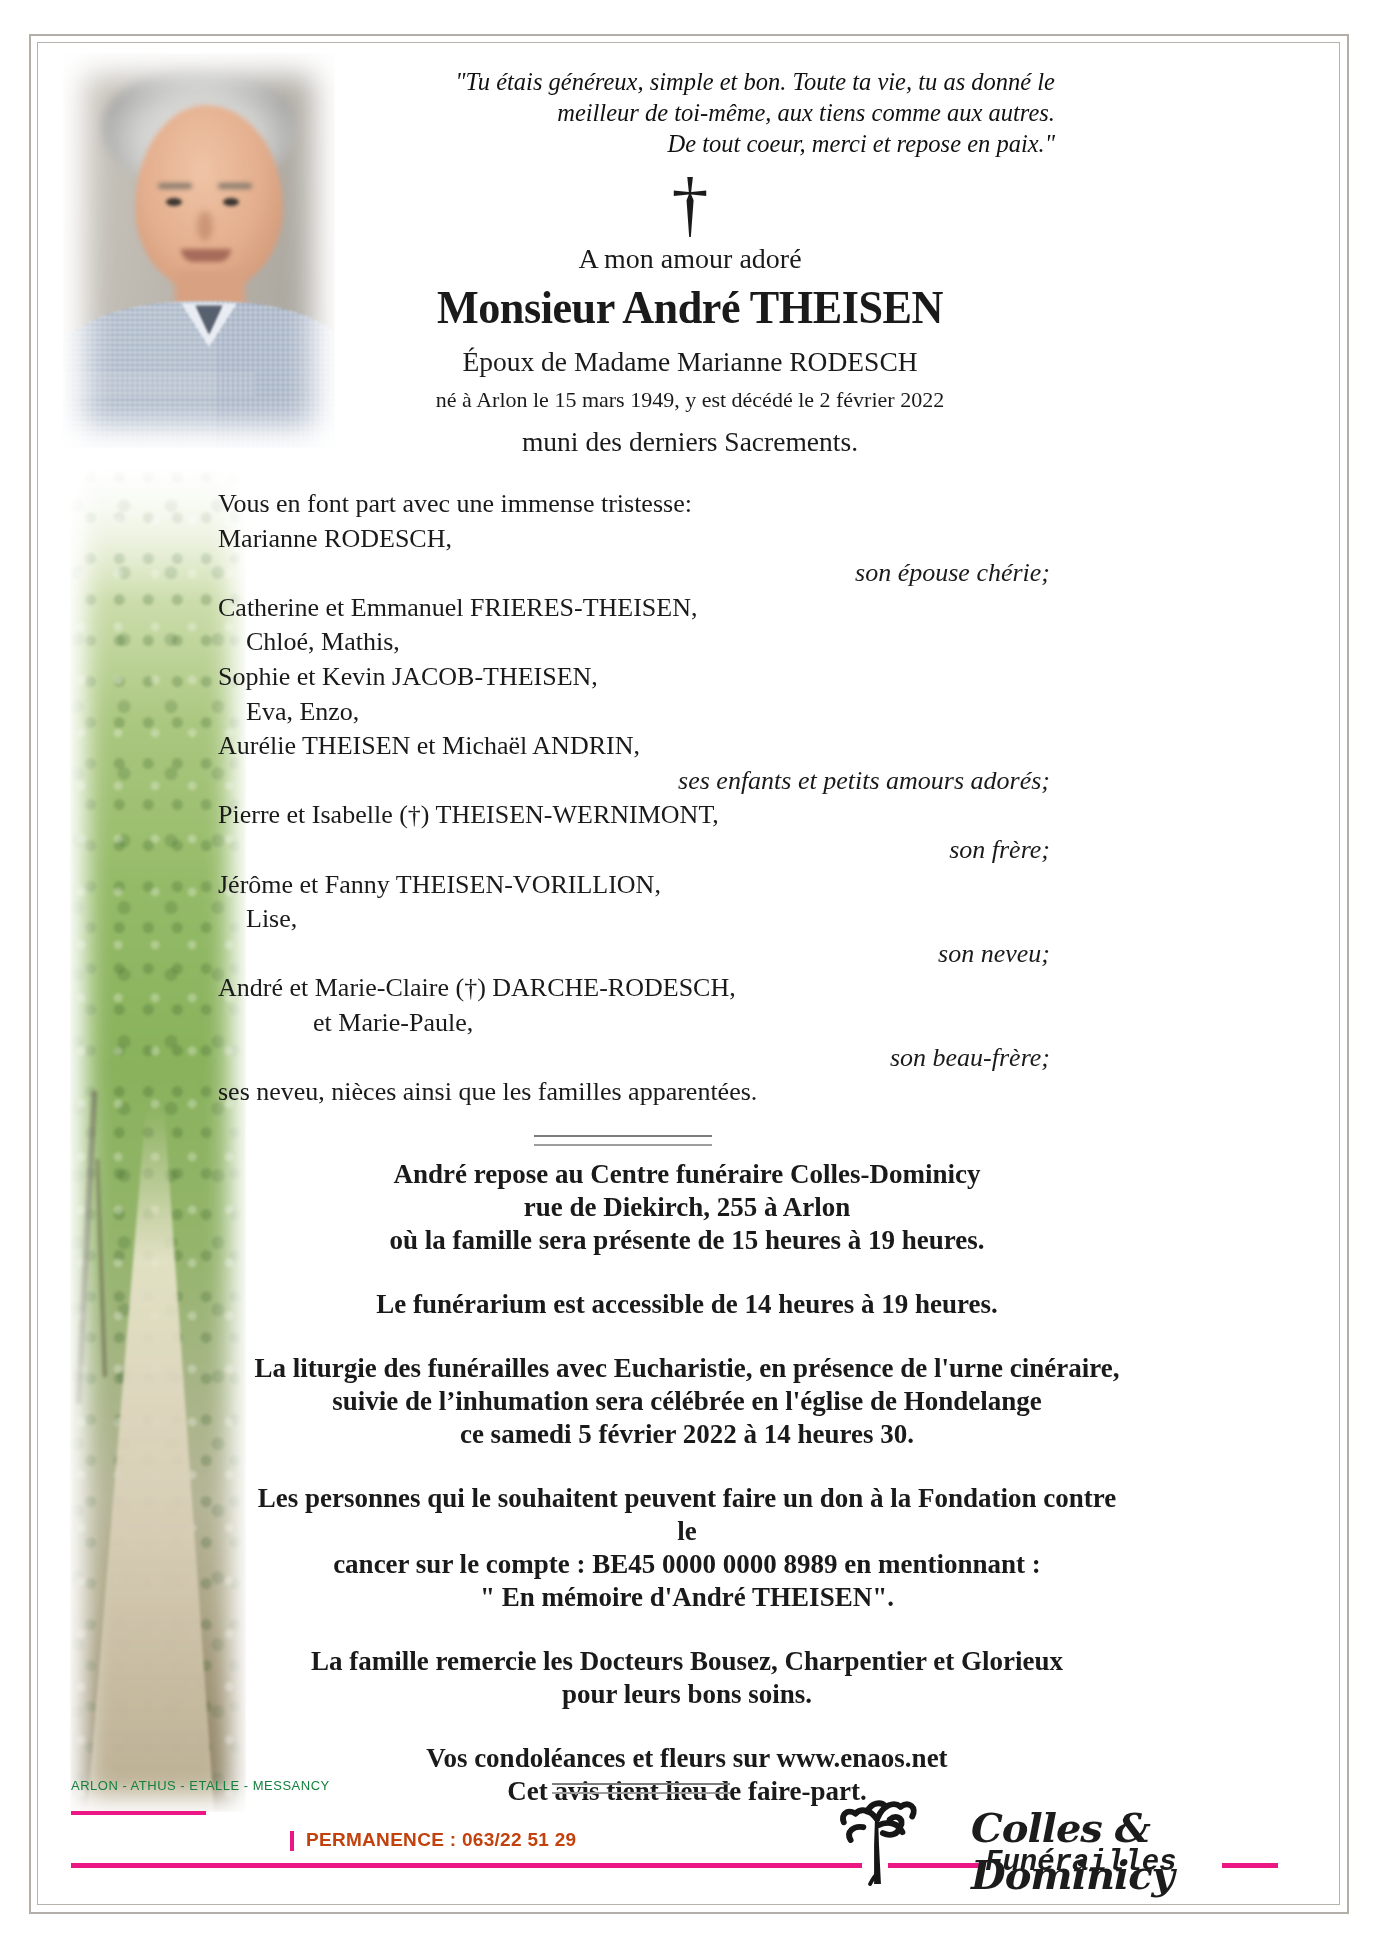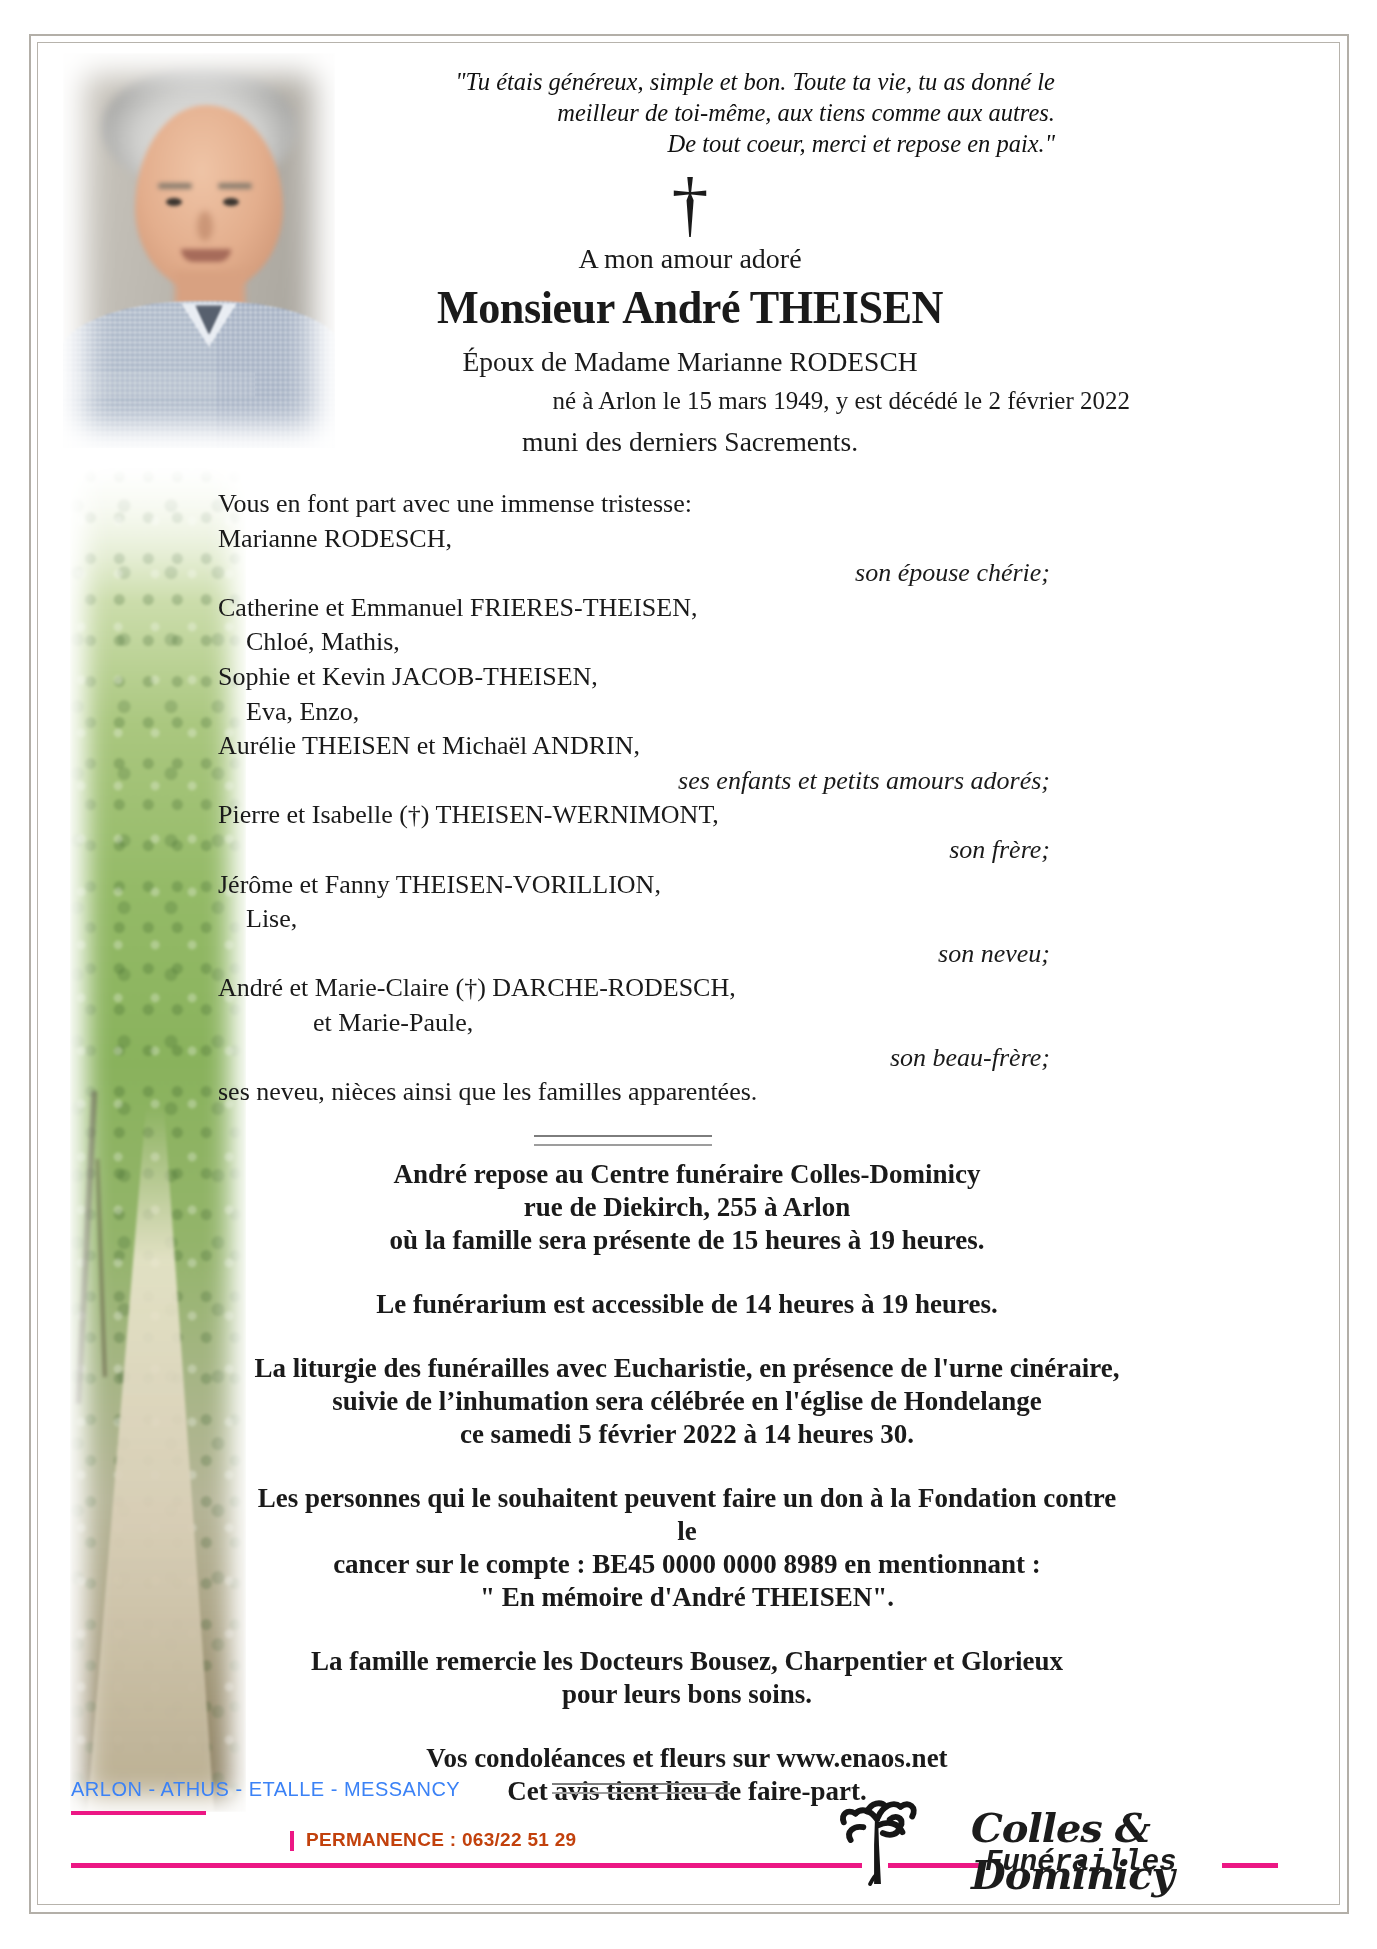--- a/index.html
+++ b/index.html
@@ -73,42 +73,42 @@
 
   
   .prelines{white-space:pre-line;}
   .quote{top:66px;right:322px;width:660px;text-align:right;font-style:italic;
     font-size:24.5px;line-height:31px;color:#111;}
   .cross{left:250px;top:166px;width:880px;text-align:center;font-size:74px;line-height:74px;}
   .dedication{left:250px;top:243px;width:880px;text-align:center;font-size:28px;}
   .deceased-name{left:250px;top:280px;width:880px;text-align:center;font-size:47px;font-weight:bold;
     letter-spacing:-.5px;transform:scaleX(.94);transform-origin:50% 0;}
   .spouse{left:250px;top:346px;width:880px;text-align:center;font-size:27.5px;}
-  .birth{left:250px;top:387px;width:880px;text-align:right;font-size:25px;}
+  .birth{left:250px;top:387px;width:880px;text-align:center;font-size:22px;}
   .sacr{left:250px;top:426px;width:880px;text-align:center;font-size:27.5px;}
 
   .family{left:218px;top:487px;width:832px;font-size:26px;line-height:34.6px;}
   .fam-line{min-height:34.6px;}
   .fam-line.ind1{padding-left:28px;}
   .fam-line.ind2{padding-left:95px;}
   .fam-line.rel{text-align:right;font-style:italic;}
 
   .sep{height:7px;border-top:2px solid #7d7d7d;border-bottom:2px solid #9d9d9d;width:178px;}
   .sep1{left:534px;top:1135px;}
   .sep2{left:552px;top:1783px;}
 
   .notice{left:253px;top:1158px;width:880px;text-align:center;font-weight:bold;
     font-size:27px;line-height:33px;}
   .notice p{margin:0 12px 31px 0;}
 
   
   .pink{background:#ec1784;}
   .photo-underline{left:71px;top:1811px;width:135px;height:4px;}
-  .regions{left:71px;top:1778px;font-family:"Liberation Sans",sans-serif;font-size:20px;
-    letter-spacing:.5px;color:#3b82f6;}
+  .regions{left:71px;top:1778px;font-family:"Liberation Sans",sans-serif;font-size:13px;
+    letter-spacing:.5px;color:#15803d;}
   .perm-bar{left:290px;top:1831px;width:3.5px;height:20px;}
   .permanence{left:306px;top:1829px;font-family:"Liberation Sans",sans-serif;font-size:19px;
     font-weight:600;letter-spacing:.3px;color:#c2410c;}
   .brand-line-a{left:71px;top:1863px;width:791px;height:4.5px;}
   .brand-line-b{left:888px;top:1863px;width:92px;height:4.5px;}
   .brand-line-c{left:1222px;top:1863px;width:56px;height:4.5px;}
   .tree{left:834px;top:1788px;width:88px;height:98px;z-index:3;}
   .brand-name{left:971px;top:1804px;width:380px;font-size:40px;font-weight:bold;font-style:italic;
     font-family:"DejaVu Serif",serif;letter-spacing:-1px;color:#1c1c1c;}
   .brand-sub{left:985px;top:1846px;width:240px;font-size:29px;font-weight:bold;font-style:italic;

